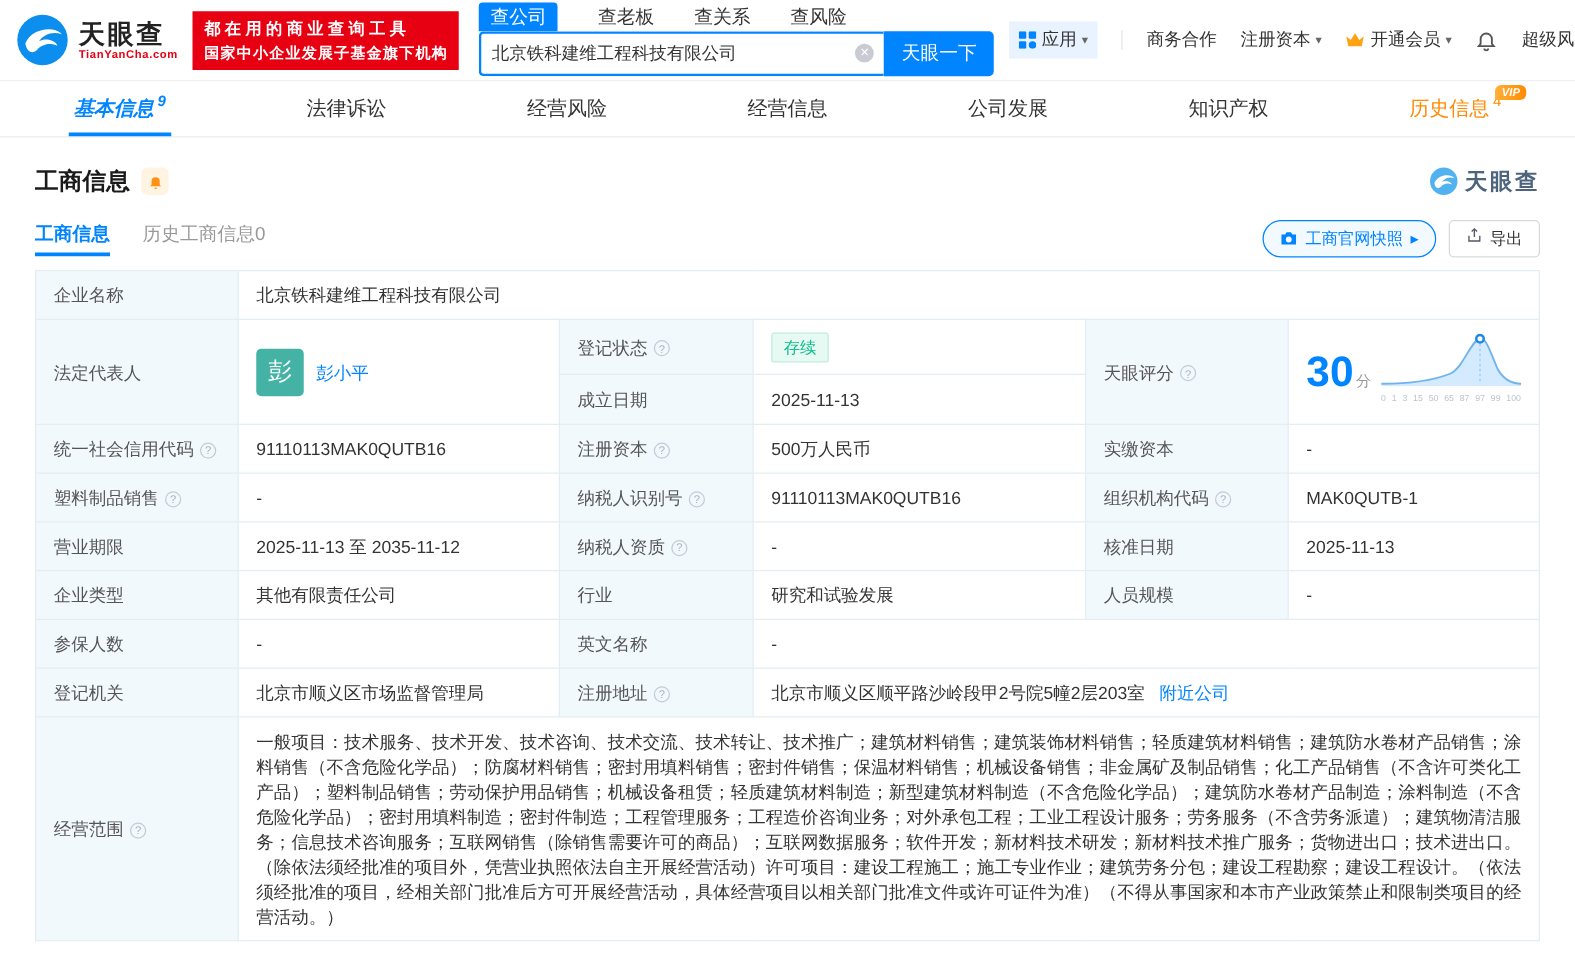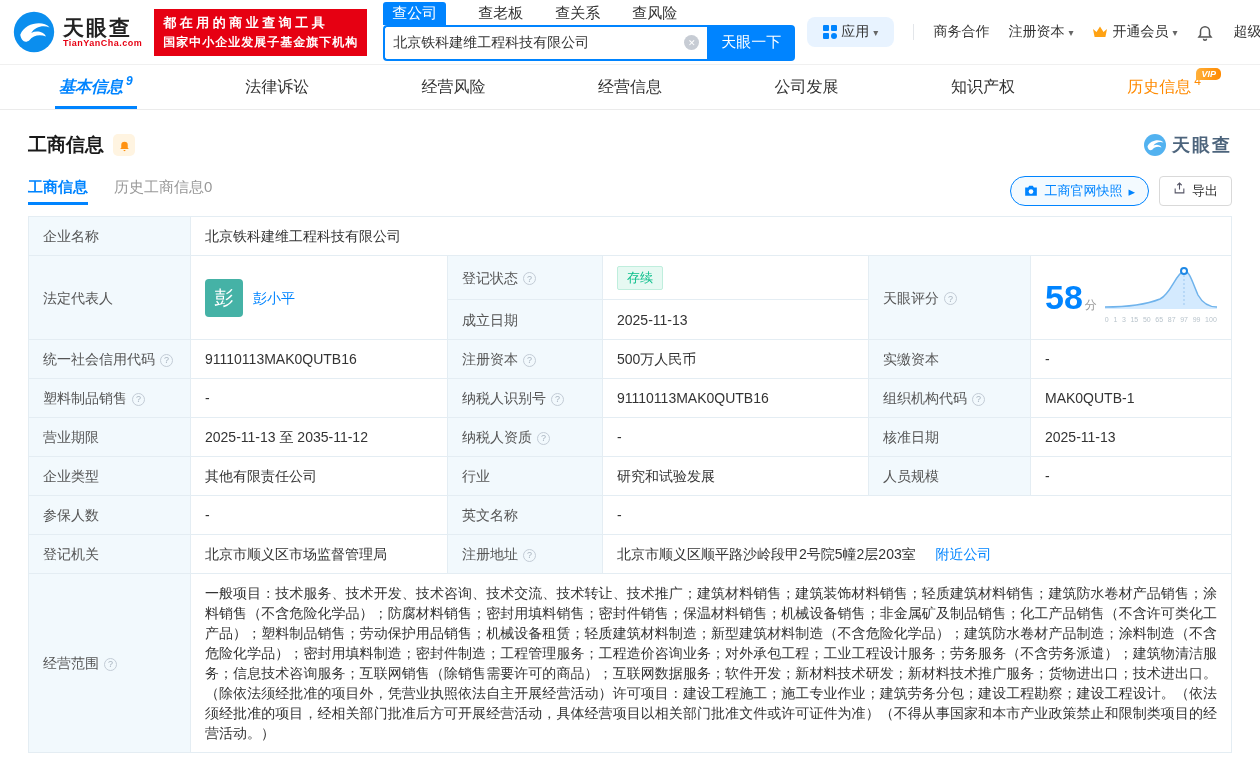--- a/index.html
+++ b/index.html
@@ -26,21 +26,21 @@
   .search-box input { border:none; outline:none; flex:1; font-size:14px; color:#333; background:transparent;
     font-family:inherit; }
   .clear-btn { width:15px; height:15px; border-radius:50%; background:#c7ccd4; color:#fff; font-size:9px;
     display:flex; align-items:center; justify-content:center; cursor:pointer; flex-shrink:0; }
   .search-btn { width:88px; background:#0084ff; color:#fff; border:none; font-size:15px; cursor:pointer;
     border-radius:0 4px 4px 0; font-family:inherit; }
 
   .top-nav { margin-left:auto; display:flex; align-items:center; gap:19px; font-size:14px; color:#333;
     white-space:nowrap; overflow:hidden; padding-right:2px; }
   .nav-item { display:flex; align-items:center; gap:4px; cursor:pointer; flex-shrink:0; }
-  .apps-chip { background:#e8f3ff; border-radius:8px; padding:6px 16px; }
+  .apps-chip { background:#e8f3ff; border-radius:0; padding:6px 8px; }
   .caret { font-size:10px; color:#666; }
   .nav-divider { width:1px; height:16px; background:#e3e6ea; flex-shrink:0; }
 
   
   .main-tabs { display:flex; justify-content:space-between; align-items:stretch; padding:0 55px;
     border-top:1px solid #f0f0f0; border-bottom:1px solid #ebebeb; height:46px; }
   .tab { position:relative; display:flex; align-items:center; font-size:16px; color:#333;
     cursor:pointer; padding:0 4px; }
   .tab.active { color:#0084ff; font-weight:bold;font-style:italic; }
   .tab.active::after { content:""; position:absolute; left:0; right:0; bottom:0; height:3px; background:#0084ff; }
@@ -254,21 +254,21 @@
             <span class="avatar">彭</span>
             <a class="lnk">彭小平</a>
           </div>
         </td>
         <td class="lbl"><span>登记状态</span><span class="q">?</span></td>
         <td><span class="badge-green">存续</span></td>
         <td class="lbl" rowspan="2"><span>天眼评分</span><span class="q">?</span></td>
         <td rowspan="2">
           <div class="score-wrap">
             <div>
-              <span class="score-num">58</span><span class="score-unit">分</span>
+              <span class="score-num">30</span><span class="score-unit">分</span>
             </div>
             <div class="chart-col">
               <svg width="112" height="44" viewBox="0 0 112 44">
                 <path d="M0 42 C20 42 40 40 55 34 C66 29 71 8 79 6 C84 5 87 16 93 30 C98 39 105 42 112 42 L112 44 L0 44 Z" fill="#d4eafe"></path>
                 <path d="M0 42 C20 42 40 40 55 34 C66 29 71 8 79 6 C84 5 87 16 93 30 C98 39 105 42 112 42" fill="none" stroke="#6fb3ec" stroke-width="1.5"></path>
                 <line x1="79" y1="6" x2="79" y2="42" stroke="#9bc7f0" stroke-dasharray="2 2"></line>
                 <circle cx="79" cy="6" r="3" fill="#fff" stroke="#1e88e5" stroke-width="2"></circle>
               </svg>
               <div class="axis">
                 <span>0</span>
@@ -327,21 +327,21 @@
         <td>-</td>
         <td class="lbl"><span>英文名称</span></td>
         <td colspan="3">-</td>
       </tr>
       <tr>
         <td class="lbl"><span>登记机关</span></td>
         <td>北京市顺义区市场监督管理局</td>
         <td class="lbl"><span>注册地址</span><span class="q">?</span></td>
         <td colspan="3">
           <span>北京市顺义区顺平路沙岭段甲2号院5幢2层203室</span>
-          <a class="lnk" style="margin-left:16px">附近公司</a>
+          <a class="lnk" style="margin-left:8px">附近公司</a>
         </td>
       </tr>
       <tr>
         <td class="lbl"><span>经营范围</span><span class="q">?</span></td>
         <td colspan="5" class="scope-text">一般项目：技术服务、技术开发、技术咨询、技术交流、技术转让、技术推广；建筑材料销售；建筑装饰材料销售；轻质建筑材料销售；建筑防水卷材产品销售；涂料销售（不含危险化学品）；防腐材料销售；密封用填料销售；密封件销售；保温材料销售；机械设备销售；非金属矿及制品销售；化工产品销售（不含许可类化工产品）；塑料制品销售；劳动保护用品销售；机械设备租赁；轻质建筑材料制造；新型建筑材料制造（不含危险化学品）；建筑防水卷材产品制造；涂料制造（不含危险化学品）；密封用填料制造；密封件制造；工程管理服务；工程造价咨询业务；对外承包工程；工业工程设计服务；劳务服务（不含劳务派遣）；建筑物清洁服务；信息技术咨询服务；互联网销售（除销售需要许可的商品）；互联网数据服务；软件开发；新材料技术研发；新材料技术推广服务；货物进出口；技术进出口。（除依法须经批准的项目外，凭营业执照依法自主开展经营活动）许可项目：建设工程施工；施工专业作业；建筑劳务分包；建设工程勘察；建设工程设计。（依法须经批准的项目，经相关部门批准后方可开展经营活动，具体经营项目以相关部门批准文件或许可证件为准）（不得从事国家和本市产业政策禁止和限制类项目的经营活动。）</td>
       </tr>
     </tbody>
   </table>
 </main>
 

